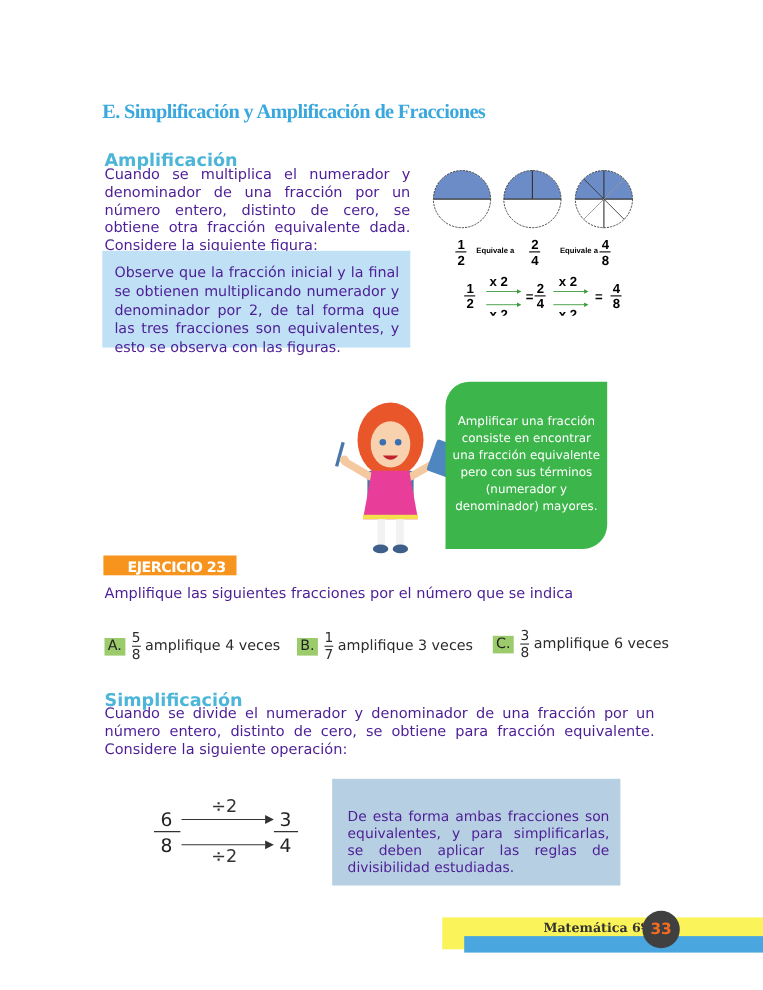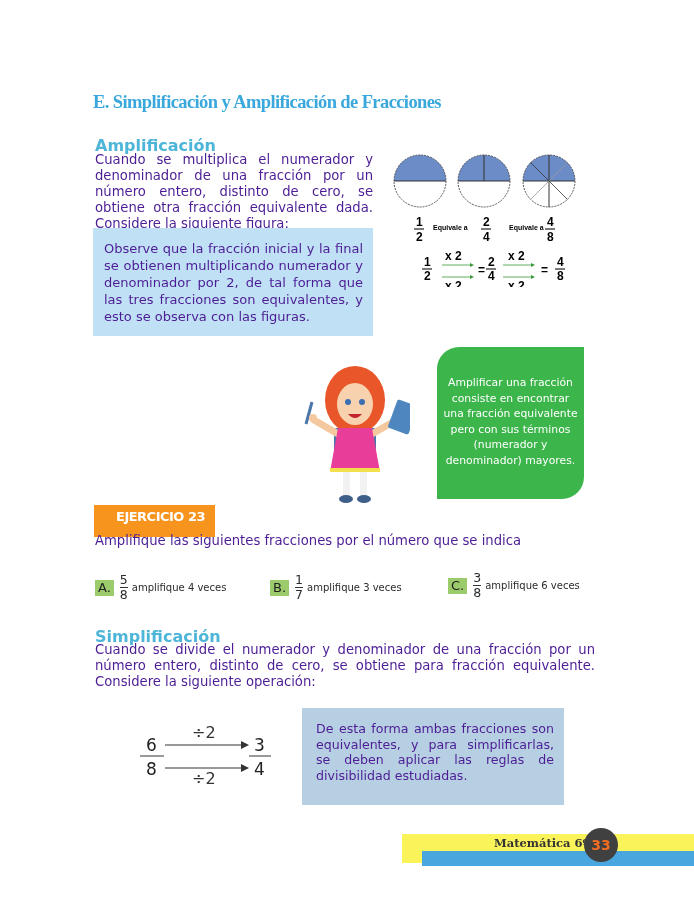--- a/index.html
+++ b/index.html
@@ -3,44 +3,44 @@
 <meta charset="utf-8">
 <style>
   html, body { margin:0; padding:0; background:#ffffff; }
   body { width:694px; height:900px; position:relative; overflow:hidden; font-family:"DejaVu Sans", sans-serif; color:#2b2b2b; }
   .abs { position:absolute; }
   .title { left:93px; top:92px; font-size:18.5px; font-weight:bold; color:#3aa8dc; letter-spacing:-0.6px; white-space:nowrap;font-family:Liberation Serif, serif; }
   .subhead { font-size:16px; font-weight:bold; color:#4db6d8; }
   .para { font-size:13.2px; line-height:16px; text-align:justify; color:#4c1d95; }
   .para-j { text-align-last:left; }
   .bluebox { background:#bfe0f5; padding:10px 10px 8px 11px; box-sizing:border-box; }
-  .bluebox2 { background:#b7cfe2; padding:13px 10px 8px 14px; box-sizing:border-box; }
+  .bluebox2 { background:#b7cfe2; padding:26px 10px 8px 14px; box-sizing:border-box; }
   .greenbox { background:#3cb54a; color:#ffffff; border-radius:22px 0 22px 0; text-align:center; font-size:10.8px; line-height:15.5px; box-sizing:border-box; padding:28px 4px 0 4px; }
-  .ej-badge { background:#f7941d; color:#fff; font-weight:bold; font-size:13px; letter-spacing:-0.5px; padding:2px 8px 0 22px; height:32px; box-sizing:border-box; line-height:20px; }
+  .ej-badge { background:#f7941d; color:#fff; font-weight:bold; font-size:13px; letter-spacing:-0.5px; padding:2px 8px 0 22px; height:18px; box-sizing:border-box; line-height:20px; }
   .opt-letter { background:#9bcb6b; color:#222; font-size:13px; padding:0 3px; line-height:16px; display:inline-block; }
   .frac { display:inline-flex; flex-direction:column; align-items:center; font-size:12.5px; line-height:12px; vertical-align:middle; margin:0 4px 0 6px; }
   .frac .bar { width:8px; height:1px; background:#333; margin:1px 0; }
-  .opt-text { font-size:10px; vertical-align:middle; }
+  .opt-text { font-size:13px; vertical-align:middle; }
   .option { display:flex; align-items:center; }
   .footer-yellow { left:402px; top:834px; width:292px; height:29px; background:#fbf35a; }
   .footer-blue { left:422px; top:851px; width:272px; height:15px; background:#4aa6de; }
   .footer-text { left:494px; top:836px; font-family:"DejaVu Serif", serif; font-weight:bold; font-size:11.5px; color:#333; }
   .page-circle { left:584px; top:828px; width:34px; height:34px; border-radius:50%; background:#404040; color:#f26c22; font-weight:bold; font-size:14px; text-align:center; line-height:34px; }
   .fig-frac { font-family:"Liberation Sans", sans-serif; font-weight:bold; font-size:12px; }
   .eq-label { font-family:"Liberation Sans", sans-serif; font-weight:bold; font-size:7px; color:#2e8b2e; }
 </style>
 </head>
 <body>
 
 <div class="abs title">E. Simplificación y Amplificación de Fracciones</div>
 
 <div class="abs subhead" style="left:95px;top:136px;">Amplificación</div>
 <div class="abs para" style="left:95px;top:152px;width:278px;">Cuando se multiplica el numerador y denominador de una fracción por un número entero, distinto de cero, se obtiene otra fracción equivalente dada. Considere la siguiente figura:</div>
 
-<div class="abs bluebox para" style="left:93px;top:228px;width:280px;height:108px;line-height:17px;font-size:13px;padding-top:12px;">Observe que la fracción inicial y la final se obtienen multiplicando numerador y denominador por 2, de tal forma que las tres fracciones son equivalentes, y esto se observa con las figuras.</div>
+<div class="abs bluebox para" style="left:93px;top:228px;width:280px;height:88px;line-height:17px;font-size:13px;padding-top:12px;">Observe que la fracción inicial y la final se obtienen multiplicando numerador y denominador por 2, de tal forma que las tres fracciones son equivalentes, y esto se observa con las figuras.</div>
 
 <svg class="abs" style="left:390px;top:152px;" width="200" height="135">
 
   <g>
     <path d="M 4 29 A 26 26 0 0 1 56 29 Z" fill="#6b8cc7"></path>
     <circle cx="30" cy="29" r="26" fill="none" stroke="#333" stroke-width="0.8" stroke-dasharray="2 1"></circle>
     <line x1="4" y1="29" x2="56" y2="29" stroke="#333" stroke-width="1"></line>
   </g>
 
   <g>
@@ -123,21 +123,21 @@
   <circle cx="48" cy="40" r="3" fill="#3a6fb0"></circle>
   <circle cx="62" cy="40" r="3" fill="#3a6fb0"></circle>
   <path d="M 48 52 Q 55 60 62 52 Z" fill="#c0222e"></path>
 
   <rect x="43" y="110" width="7" height="24" fill="#f2f2f2"></rect>
   <rect x="60" y="110" width="7" height="24" fill="#f2f2f2"></rect>
   <ellipse cx="46" cy="137" rx="7" ry="4" fill="#3e5f8a"></ellipse>
   <ellipse cx="64" cy="137" rx="7" ry="4" fill="#3e5f8a"></ellipse>
 </svg>
 
-<div class="abs greenbox" style="left:405px;top:347px;width:147px;height:152px;margin-left:32px;">Amplificar una fracción consiste en encontrar una fracción equivalente pero con sus términos (numerador y denominador) mayores.</div>
+<div class="abs greenbox" style="left:405px;top:347px;width:147px;height:152px;">Amplificar una fracción consiste en encontrar una fracción equivalente pero con sus términos (numerador y denominador) mayores.</div>
 
 <div class="abs ej-badge" style="left:94px;top:505px;width:121px;">EJERCICIO 23</div>
 <div class="abs para" style="left:95px;top:533px;width:500px;">Amplifique las siguientes fracciones por el número que se indica</div>
 
 <div class="abs option" style="left:95px;top:574px;">
   <span class="opt-letter">A.</span>
   <span class="frac">
     <span>5</span>
     <span class="bar"></span>
     <span>8</span>

